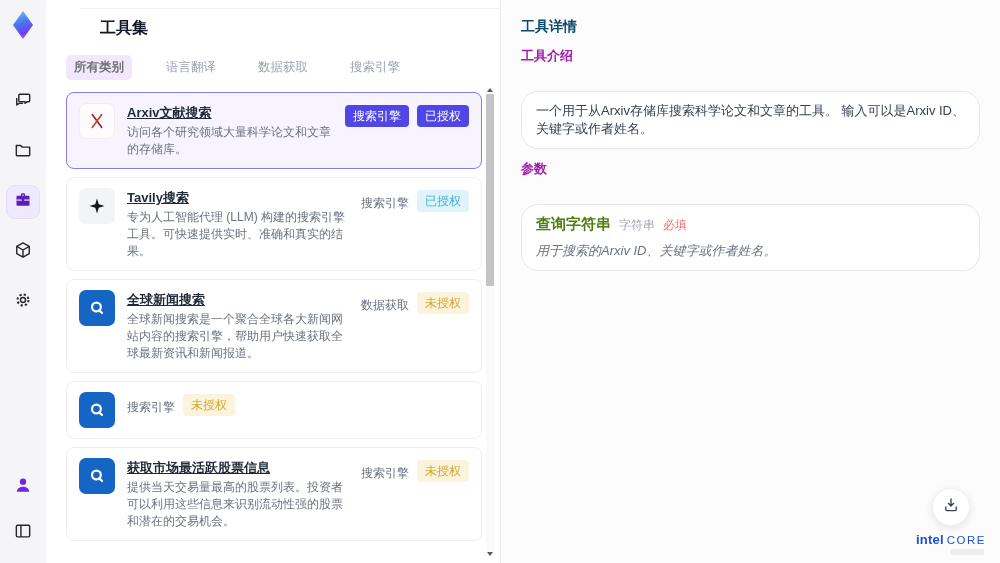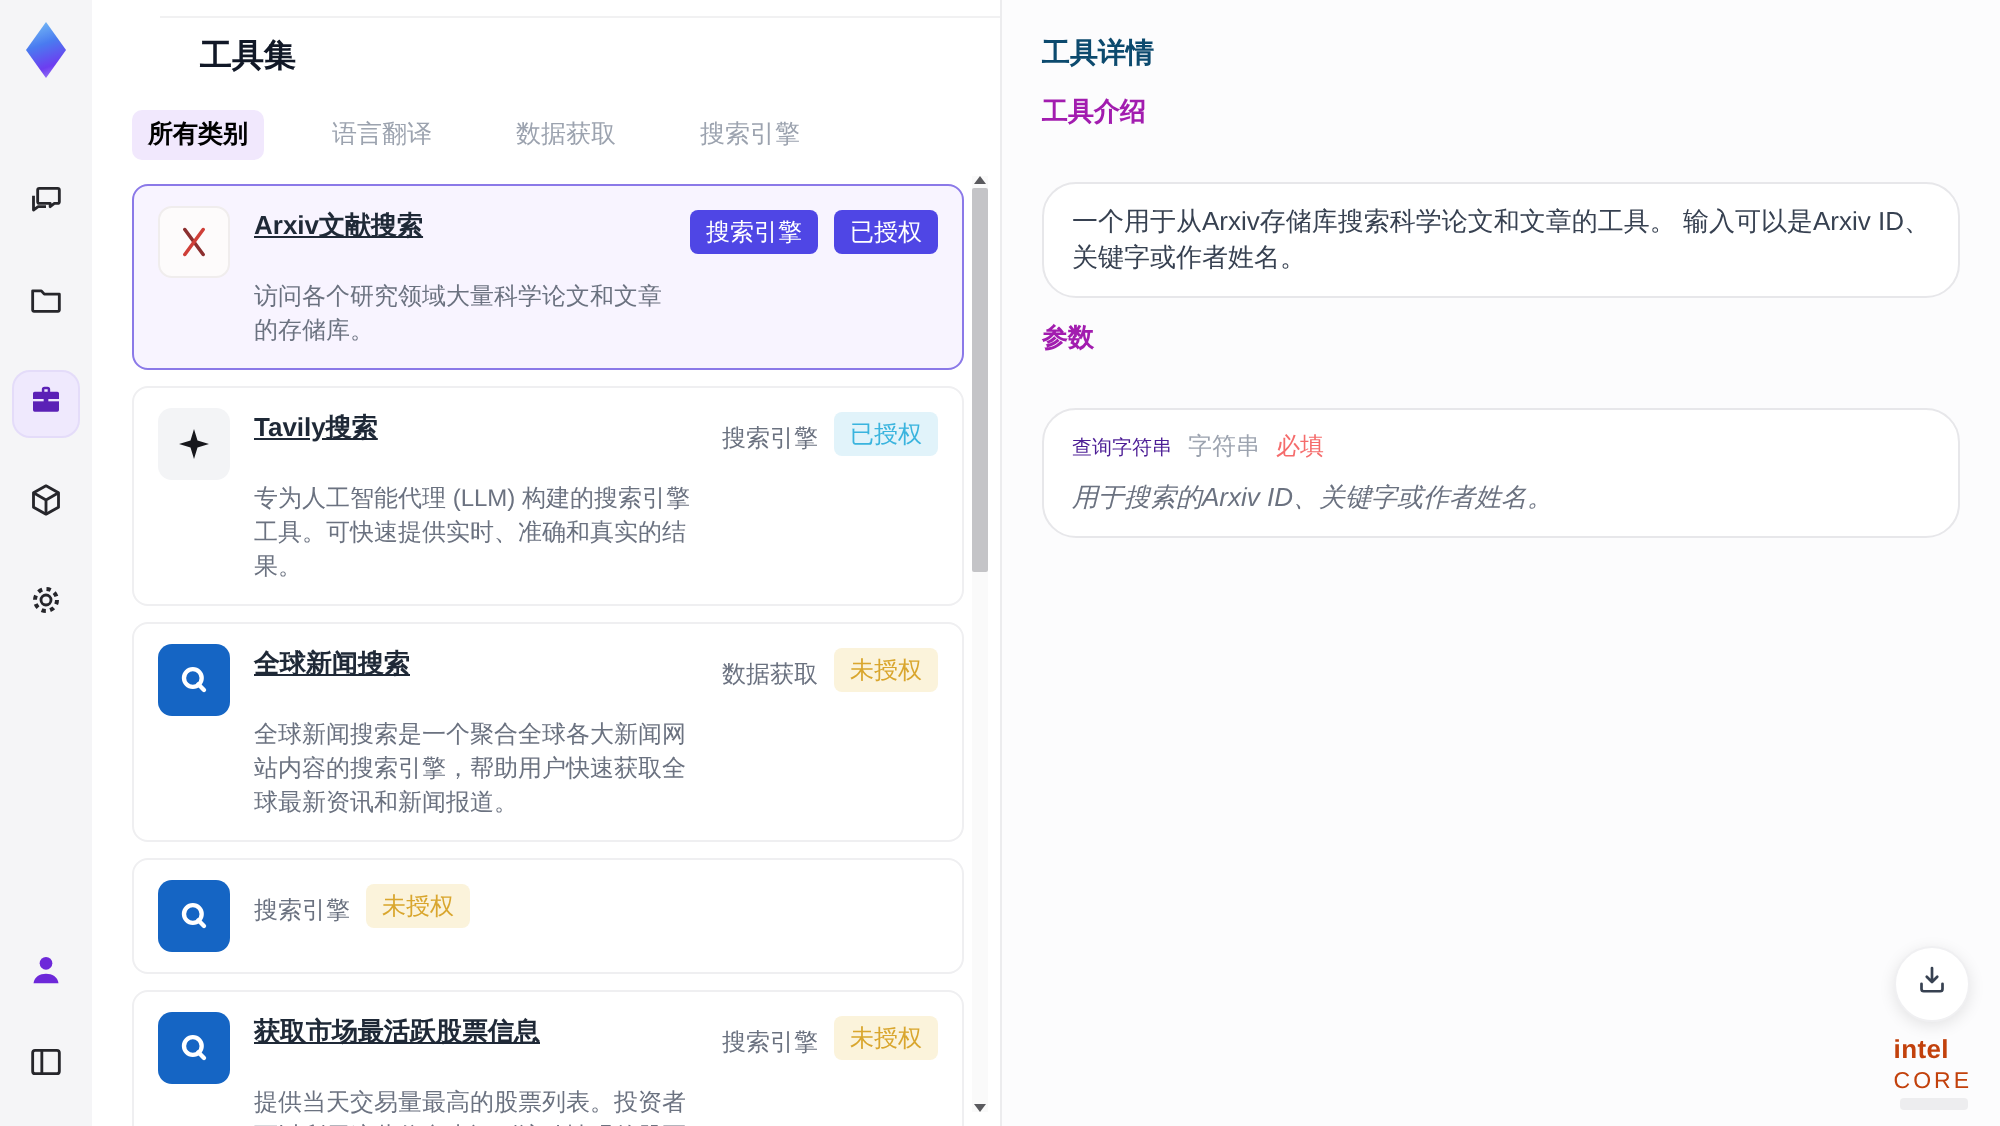--- a/index.html
+++ b/index.html
@@ -18,63 +18,63 @@
   .nav-btn svg { width:20px; height:20px; }
   .nav-btn.active { background:#efe9fd; box-shadow:0 0 0 1px #e4dcf9; }
   .sidebar-bottom { position:absolute; bottom:14px; left:0; width:46px; display:flex; flex-direction:column; gap:14px; align-items:center; }
 
   
   .left-panel { width:454px; flex-shrink:0; background:#fff; padding:16px 0 0 20px; position:relative; }
   .top-hairline { position:absolute; top:8px; left:34px; right:-501px; height:1px; background:#f1f1f2; }
   .page-title { font-size:16px; font-weight:bold; color:#111827; margin-top:2px;margin-left:34px; }
   .tabs { display:flex; align-items:center; gap:26px; margin-top:16px; font-size:12.5px; }
   .tab { color:#9ca3af; cursor:pointer; padding:4px 8px; border-radius:5px; }
-  .tab.active { color:#000000; background:#f1e8fd; font-weight:bold; }
+  .tab.active { color:#737373; background:#f1e8fd; font-weight:bold; }
 
   .tool-list { margin-top:12px; width:416px; display:flex; flex-direction:column; gap:8px; }
   .card { display:flex; gap:12px; padding:10px 12px; background:#fff; border:1px solid #efeff1; border-radius:8px; cursor:pointer; }
   .card.selected { background:#f8f4ff; border:1.5px solid #8b79e8; }
   .card-icon { width:36px; height:36px; border-radius:7px; flex-shrink:0; display:flex; align-items:center; justify-content:center; }
   .card-icon.white { background:#fdfbfb; border:1px solid #f0eded; }
   .card-icon.gray { background:#f3f4f6; }
   .card-icon.blue { background:#1565c4; }
   .card-icon svg { width:20px; height:20px; }
   .card-body { flex:1; min-width:0; }
   .card-title { font-size:13px; font-weight:bold; color:#1f2937; line-height:19px;text-decoration:underline; }
-  .card-desc { font-size:12px; color:#6b7280; line-height:17px; margin-top:18px; max-width:252px; }
+  .card-desc { font-size:12px; color:#6b7280; line-height:17px; margin-top:2px; max-width:252px; }
   .card-tags { display:flex; gap:8px; align-items:flex-start; flex-shrink:0; padding-top:2px; }
   .pill { font-size:12px; line-height:1; padding:5px 8px; border-radius:4px; white-space:nowrap; }
   .pill-filled { background:#4f46e5; color:#fff; }
   .cat-text { font-size:12px; color:#6b7280; padding:5px 0; white-space:nowrap; }
   .pill-auth { background:#e1f3fa; color:#3ab4de; }
   .pill-unauth { background:#fbf3db; color:#d9a62e; }
 
   
   .scrollbar { position:absolute; top:88px; right:6px; width:8px; height:468px; background:#fafafa; }
   .scroll-thumb { position:absolute; top:6px; left:0; width:8px; height:192px; background:#c4c4c7; border-radius:1px; }
   .scroll-arrow { position:absolute; left:1px; width:0; height:0; border-left:3px solid transparent; border-right:3px solid transparent; }
   .scroll-arrow.up { top:0; border-bottom:4px solid #5a5a5e; }
   .scroll-arrow.down { bottom:0; border-top:4px solid #5a5a5e; }
 
   
   .right-panel { flex:1; background:#fcfcfd; border-left:1px solid #ececee; padding:18px 20px; position:relative; }
   .detail-title { font-size:14px; font-weight:bold; color:#0c4a6e; }
   .section-heading { font-size:13px; font-weight:bold; color:#a21caf; margin-top:11px; }
   .detail-box { margin-top:26px; background:#fff; border:1px solid #e7e7ea; border-radius:17px; padding:10px 14px; font-size:13px; color:#374151; }
   .param-row { display:flex; align-items:baseline; gap:8px; }
-  .param-name { font-size:10px; font-weight:normal; color:#4c1d95; }
+  .param-name { font-size:15px; font-weight:bold; color:#4d7c0f; }
   .param-type { font-size:12px; color:#9ca3af; }
   .param-required { font-size:12px; color:#f56c6c; }
   .param-desc { margin-top:8px; font-size:13px; color:#6b7280;font-style:italic; }
 
   
   .corner { position:absolute; right:14px; bottom:8px; display:flex; flex-direction:column; align-items:center; }
   .download-btn { width:38px; height:38px; border-radius:50%; background:#fff; border:1px solid #f0f0f2; box-shadow:0 2px 8px rgba(0,0,0,.10); display:flex; align-items:center; justify-content:center; cursor:pointer; }
   .download-btn svg { width:18px; height:18px; }
-  .brand { margin-top:6px; color:#c2410c; font-size:13px; display:flex; align-items:baseline; gap:3px;flex-direction:column; }
+  .brand { margin-top:6px; color:#1d4ed8; font-size:13px; display:flex; align-items:baseline; gap:3px; }
   .brand .intel { font-weight:bold; letter-spacing:0.2px; }
   .brand .core { font-size:11.5px; letter-spacing:1.5px; }
   .brand-sub { width:34px; height:6px; border-radius:2px; background:#ededef; margin-top:2px; align-self:flex-end; margin-right:2px; }
 </style>
 </head>
 <body>
 
 <div class="app">
 
   <aside class="sidebar">

